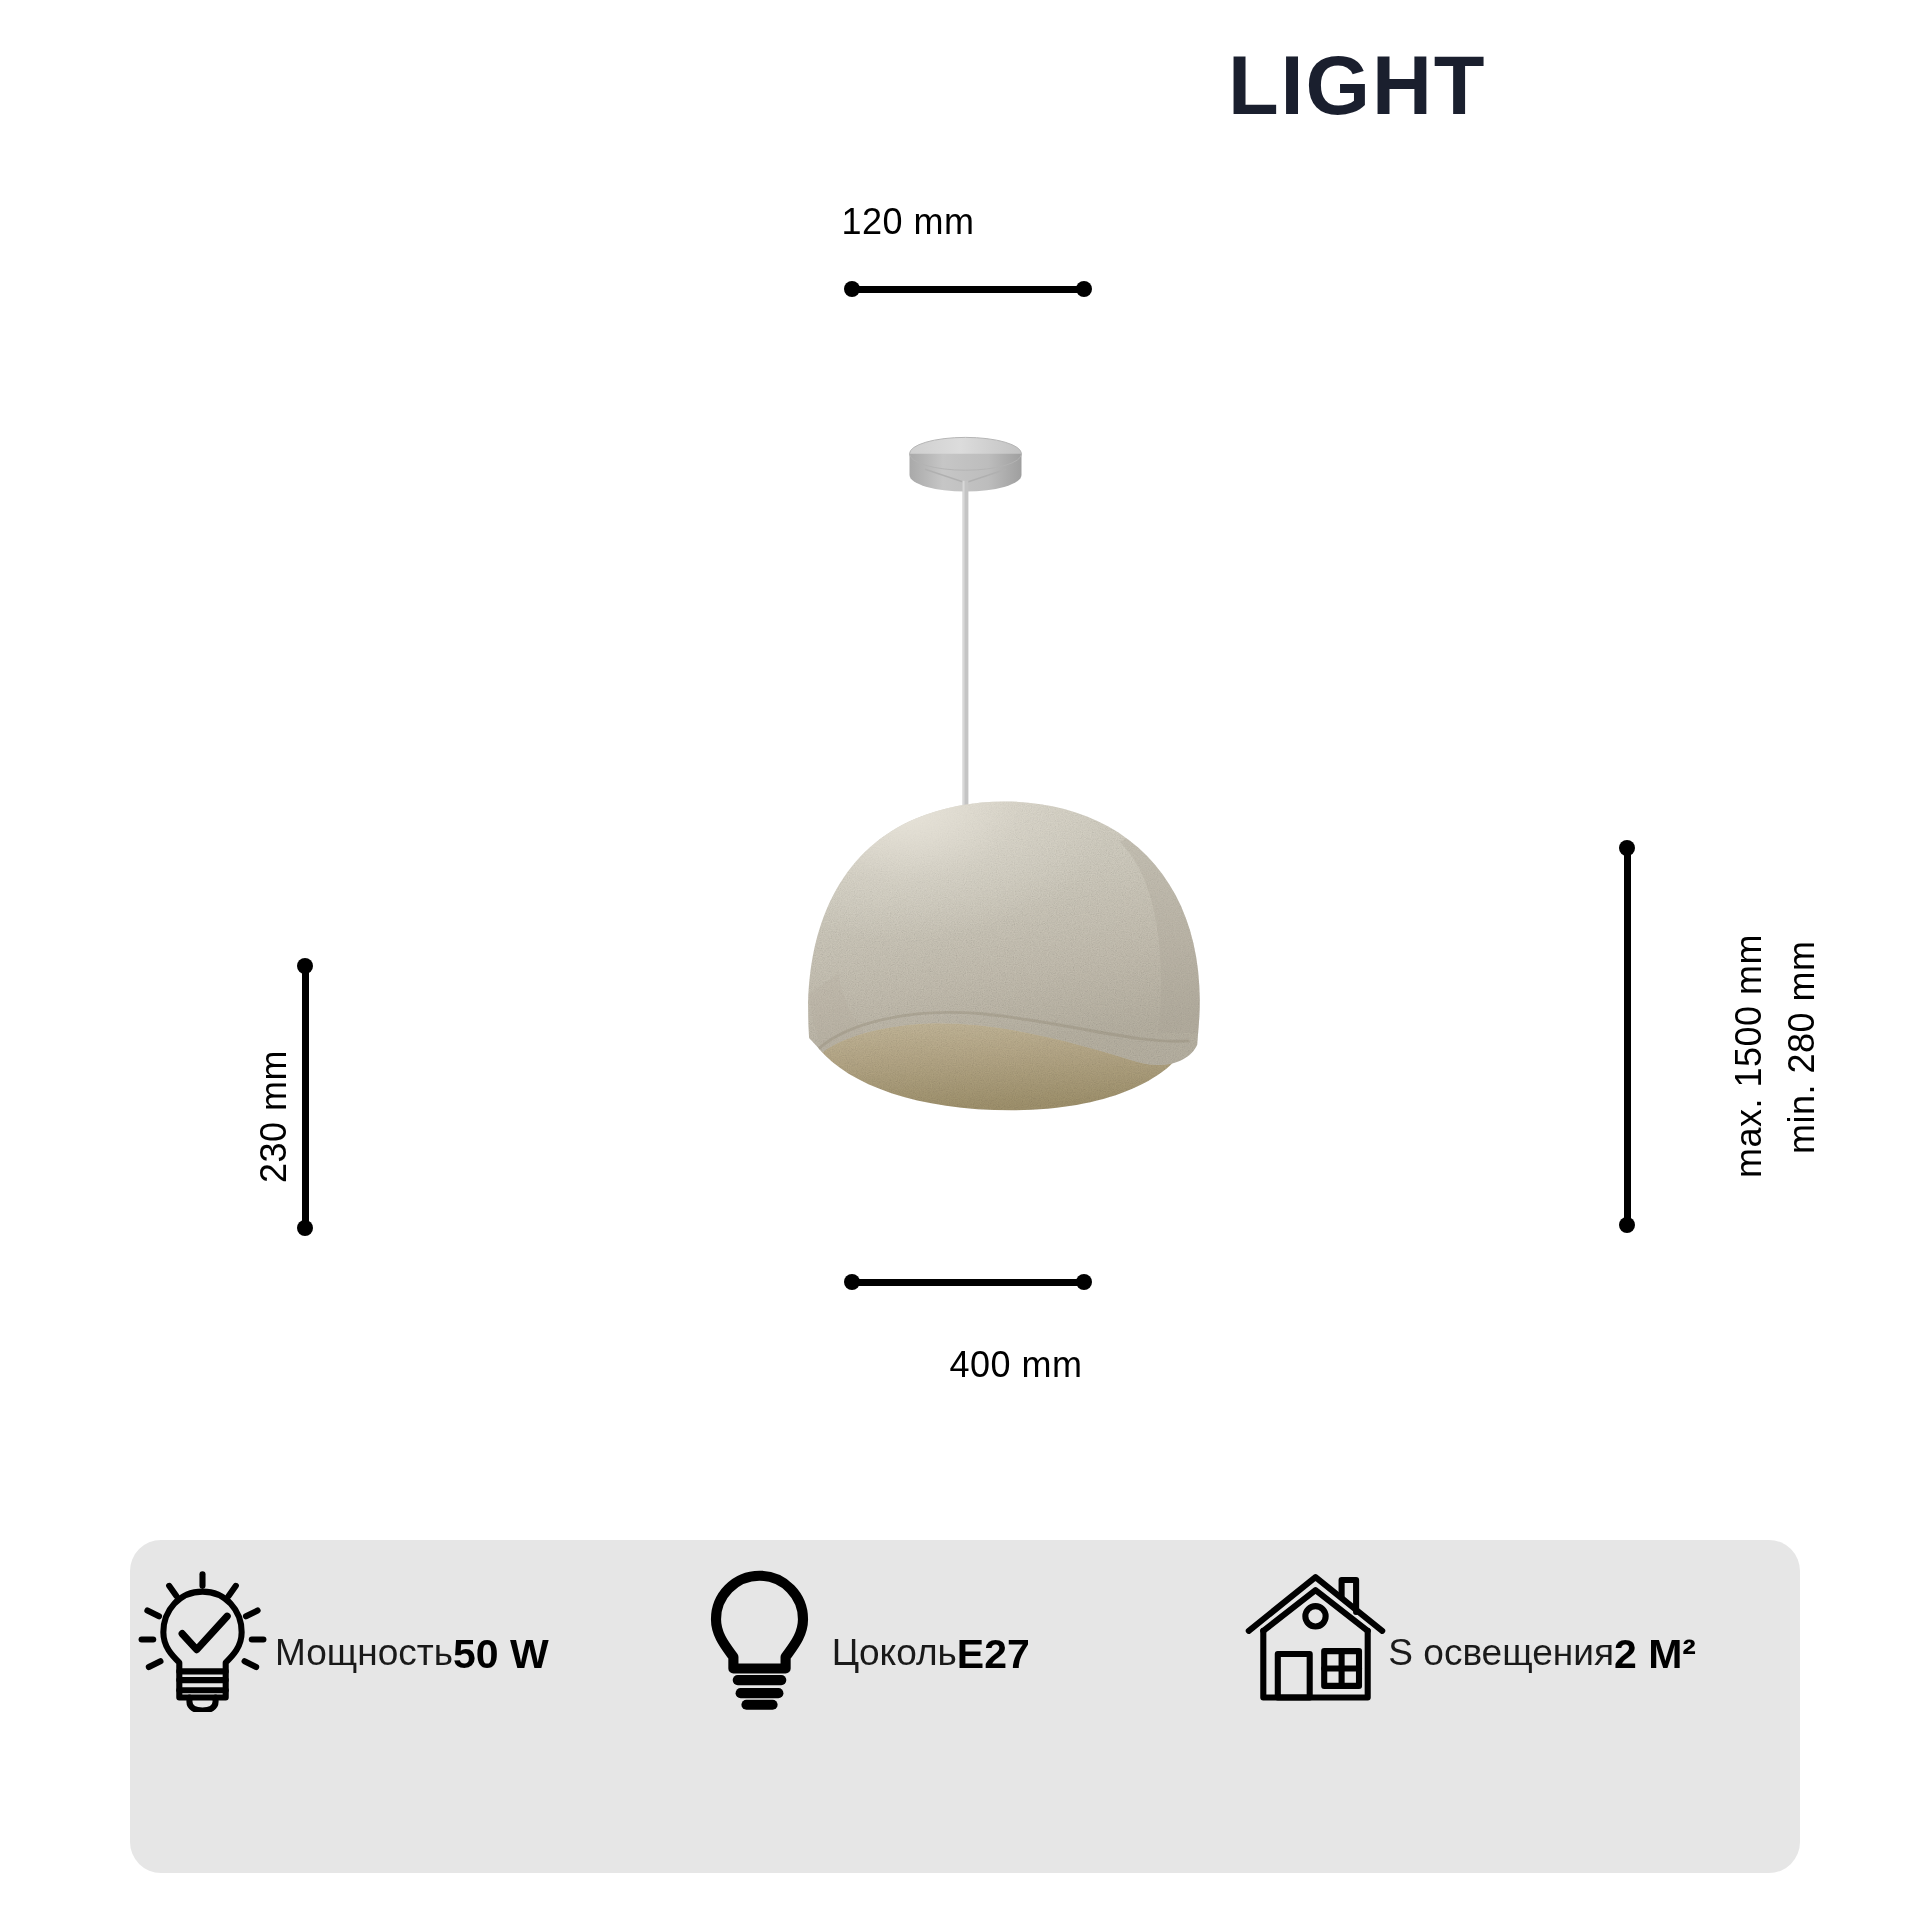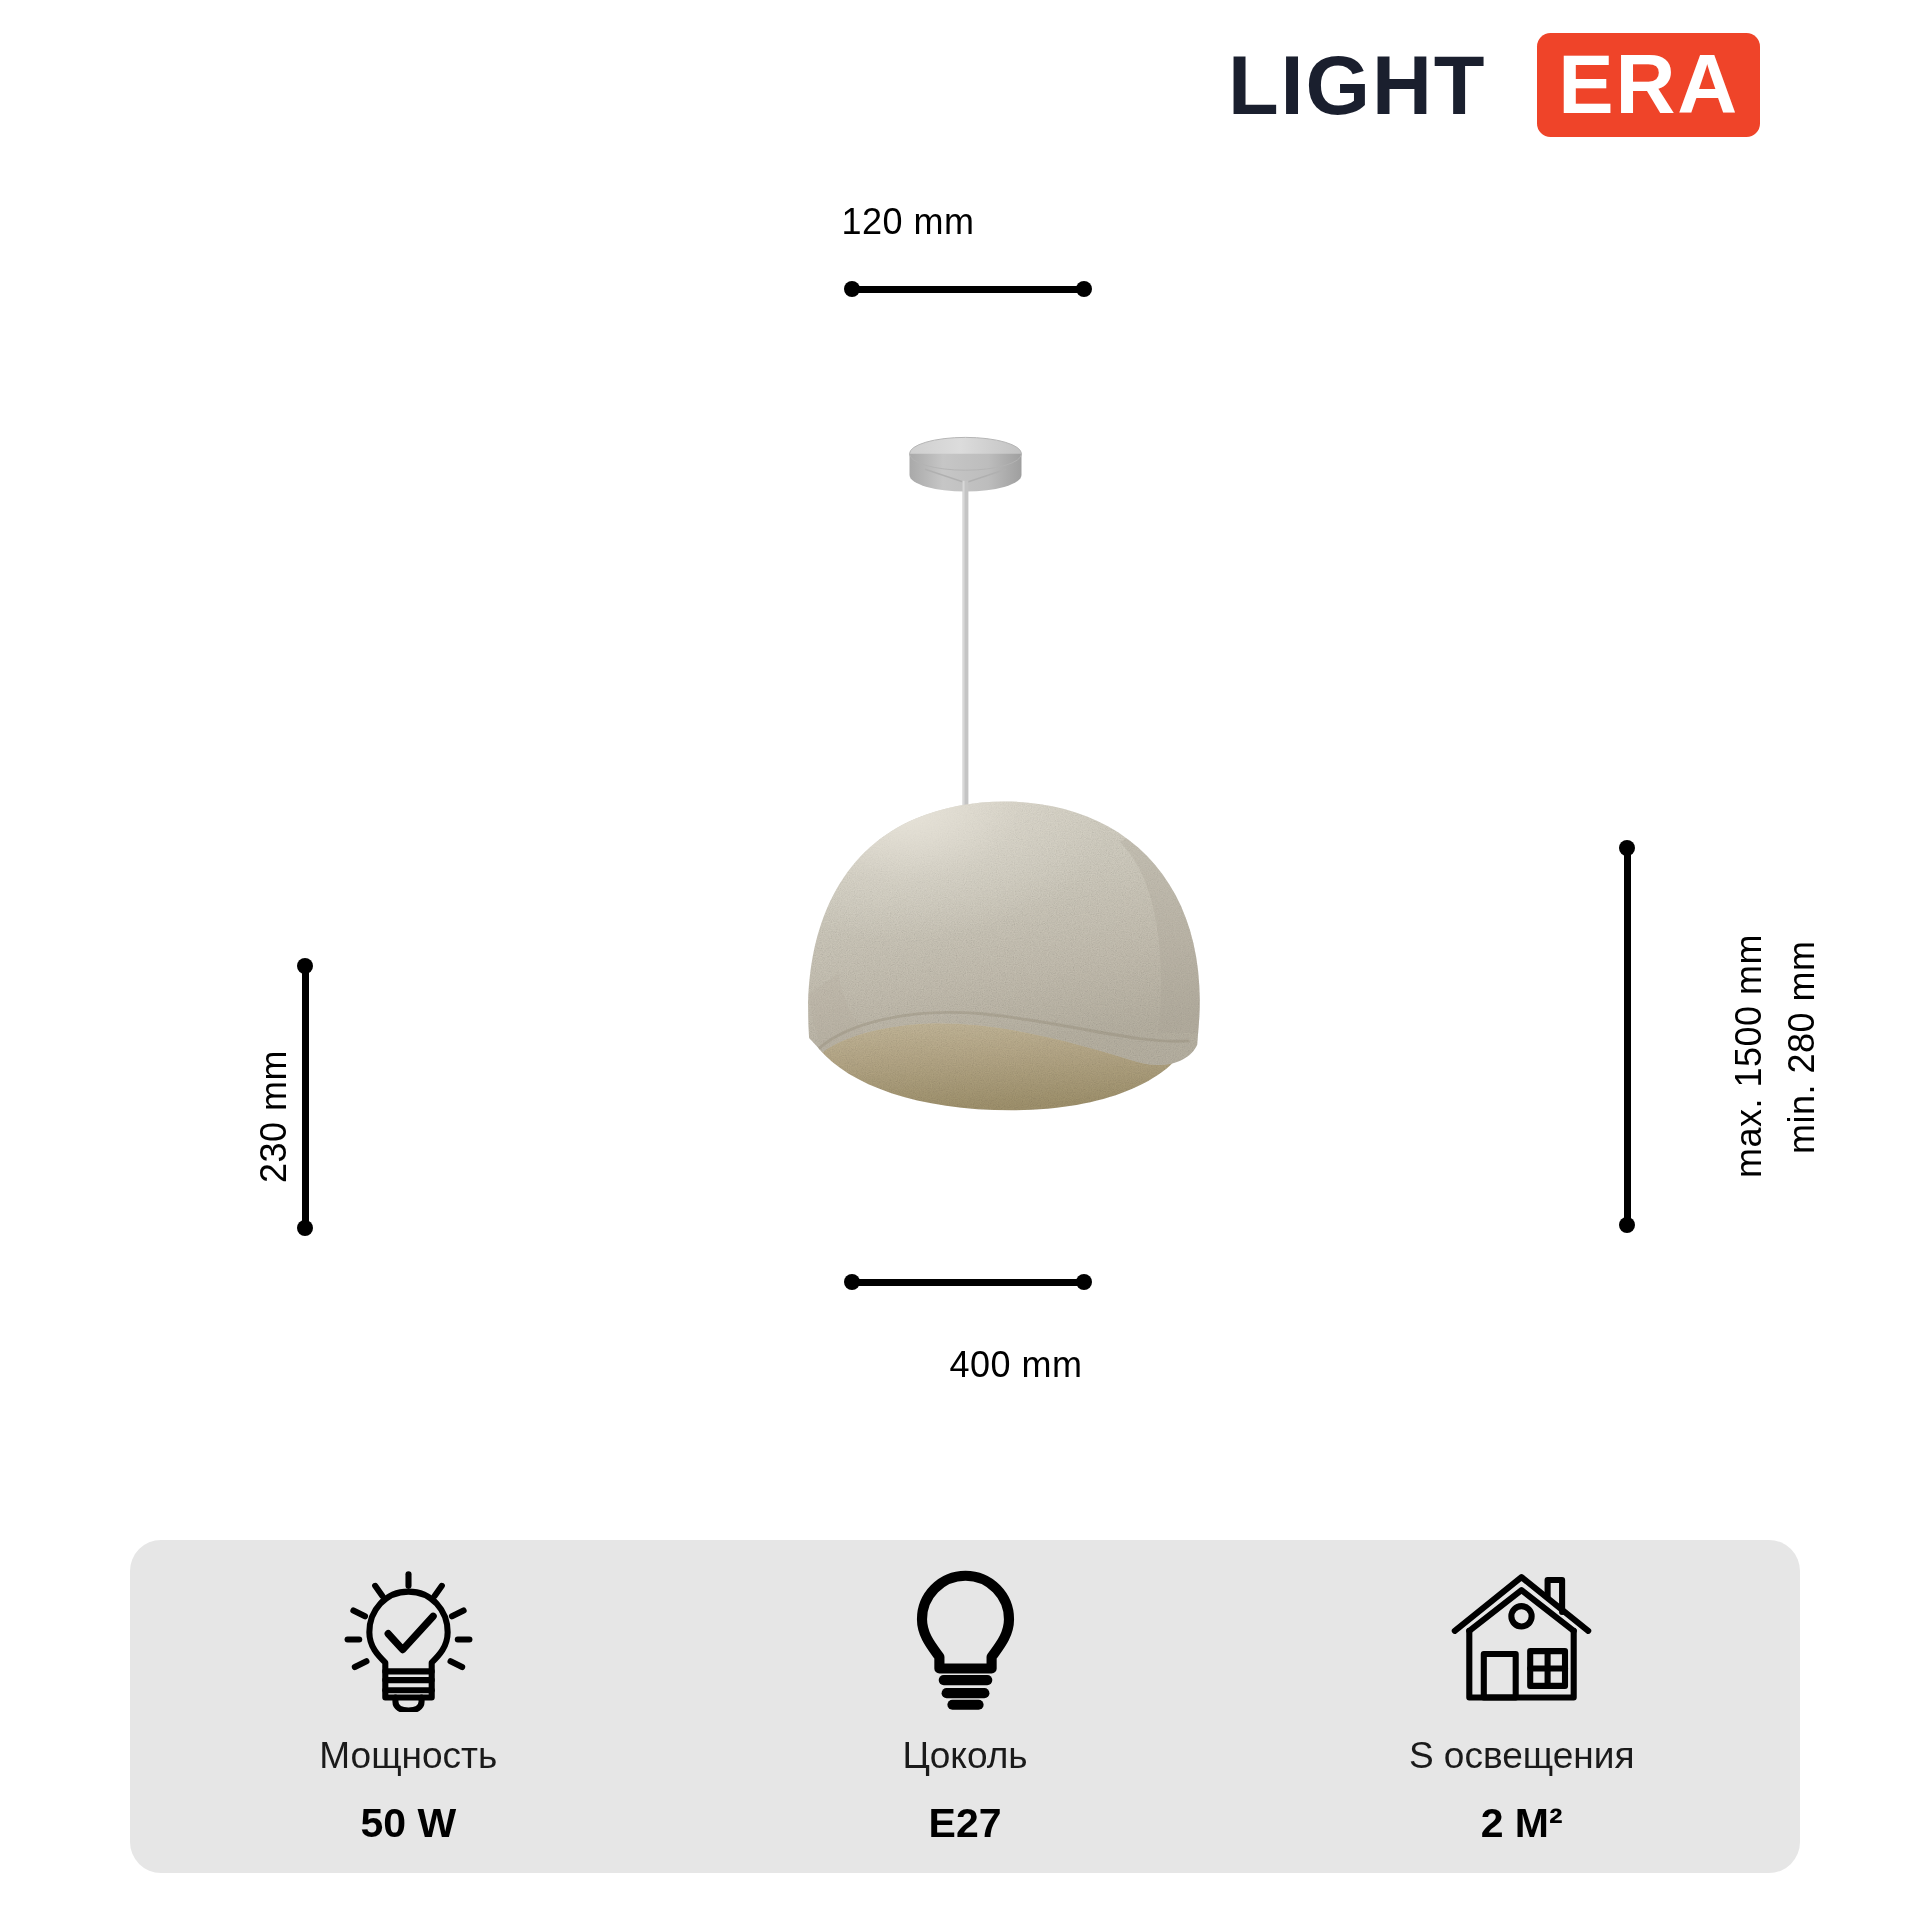--- a/index.html
+++ b/index.html
@@ -104,21 +104,21 @@
     width: 1670px;
     height: 333px;
     background: #e6e6e6;
     border-radius: 31px;
     display: flex;
     align-items: flex-start;
   }
   .spec-item {
     flex: 1 1 0;
     display: flex;
-    flex-direction: column;
+    flex-direction: row;
     align-items: center;
     padding-top: 27px;
   }
   .spec-icon {
     height: 145px;
     display: flex;
     align-items: center;
     justify-content: center;
   }
   .spec-title {
@@ -133,23 +133,20 @@
     font-weight: bold;
     color: #000;
     line-height: 1;
   }
 </style>
 </head>
 <body>
 
 <div id="logo">
   <span class="logo-light">LIGHT</span>
-  <span class="logo-era-box">
-    <span class="logo-era">ERA</span>
-  </span>
 </div>
 
 <div class="dim-label" style="left:908px; top:201px; transform:translateX(-50%);">120 mm</div>
 <div class="dim-line-h" style="left:852px; top:286px; width:232px;"></div>
 <div class="dot" style="left:844px; top:281px;"></div>
 <div class="dot" style="left:1076px; top:281px;"></div>
 
 <div class="dim-line-h" style="left:852px; top:1279px; width:232px;"></div>
 <div class="dot" style="left:844px; top:1274px;"></div>
 <div class="dot" style="left:1076px; top:1274px;"></div>

